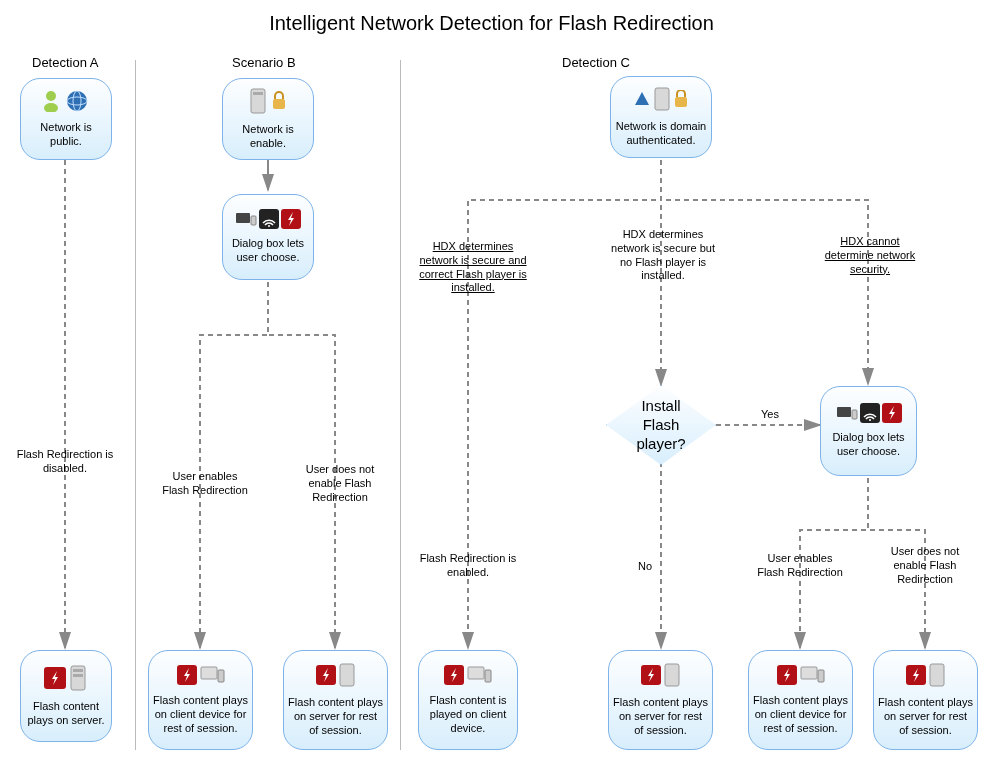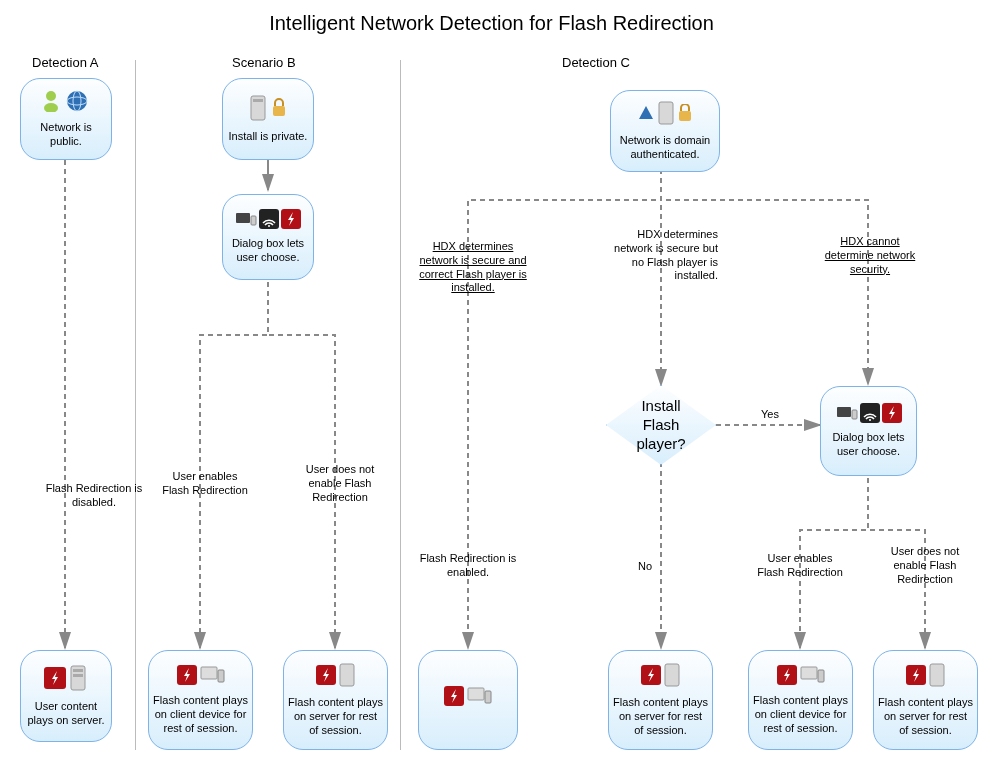--- a/index.html
+++ b/index.html
@@ -139,37 +139,37 @@
     <span><svg width="22" height="22">
           <rect width="22" height="22" rx="3" fill="#b11116"></rect>
           <path d="M13 4 L8 12 L11 12 L9 18 L14 10 L11 10 Z" fill="#fff"></path>
         </svg></span>
     <span><svg width="20" height="28">
           <rect x="3" y="2" width="14" height="24" rx="2" fill="#d8d8d8" stroke="#999"></rect>
           <rect x="5" y="5" width="10" height="3" fill="#aaa"></rect>
           <rect x="5" y="10" width="10" height="3" fill="#aaa"></rect>
         </svg></span>
   </div>
-  <div class="node-text">User content plays on server.</div>
-</div>
-
-<div class="edge-label" style="left:15px; top:482px; width:100px;margin-left:29px;">Flash Redirection is disabled.</div>
+  <div class="node-text">Flash content plays on server.</div>
+</div>
+
+<div class="edge-label" style="left:15px; top:448px; width:100px;">Flash Redirection is disabled.</div>
 
 <div class="node" style="left:222px; top:78px; width:92px; height:82px;">
   <div class="icon-row">
     <span><svg width="20" height="28">
           <rect x="3" y="2" width="14" height="24" rx="2" fill="#d8d8d8" stroke="#999"></rect>
           <rect x="5" y="5" width="10" height="3" fill="#aaa"></rect>
         </svg></span>
     <span><svg width="18" height="20">
           <rect x="3" y="8" width="12" height="10" rx="2" fill="#e8b54a"></rect>
           <path d="M5 8 v-3 a4 4 0 0 1 8 0 v3" fill="none" stroke="#c89020" stroke-width="2"></path>
         </svg></span>
   </div>
-  <div class="node-text">Install is private.</div>
+  <div class="node-text">Network is enable.</div>
 </div>
 
 <div class="node" style="left:222px; top:194px; width:92px; height:86px;">
   <div class="icon-row">
     <span><svg width="22" height="18">
           <rect x="1" y="3" width="14" height="10" rx="1" fill="#444"></rect>
           <rect x="16" y="6" width="5" height="9" rx="1" fill="#ccc" stroke="#888"></rect>
         </svg></span>
     <span><svg width="20" height="20">
           <rect width="20" height="20" rx="3" fill="#222"></rect>
@@ -208,38 +208,38 @@
     <span><svg width="18" height="26">
           <rect x="2" y="2" width="14" height="22" rx="2" fill="#d8d8d8" stroke="#999"></rect>
         </svg></span>
   </div>
   <div class="node-text">Flash content plays on server for rest of session.</div>
 </div>
 
 <div class="edge-label" style="left:160px; top:470px; width:90px;">User enables Flash Redirection</div>
 <div class="edge-label" style="left:295px; top:463px; width:90px;">User does not enable Flash Redirection</div>
 
-<div class="node" style="left:610px; top:90px; width:110px; height:82px;">
+<div class="node" style="left:610px; top:76px; width:102px; height:82px;">
   <div class="icon-row">
     <span><svg width="18" height="18">
           <polygon points="9,2 16,15 2,15" fill="#2f6fb3"></polygon>
         </svg></span>
     <span><svg width="18" height="26">
           <rect x="2" y="2" width="14" height="22" rx="2" fill="#d8d8d8" stroke="#999"></rect>
         </svg></span>
     <span><svg width="16" height="18">
           <rect x="2" y="7" width="12" height="10" rx="2" fill="#e8b54a"></rect>
           <path d="M4 7 v-3 a4 4 0 0 1 8 0 v3" fill="none" stroke="#c89020" stroke-width="2"></path>
         </svg></span>
   </div>
   <div class="node-text">Network is domain authenticated.</div>
 </div>
 
 <div class="edge-label" style="left:418px; top:240px; width:110px;text-decoration:underline;">HDX determines network is secure and correct Flash player is installed.</div>
-<div class="edge-label" style="left:608px; top:228px; width:110px;text-align:right;">HDX determines network is secure but no Flash player is installed.</div>
+<div class="edge-label" style="left:608px; top:228px; width:110px;">HDX determines network is secure but no Flash player is installed.</div>
 <div class="edge-label" style="left:815px; top:235px; width:110px;text-decoration:underline;">HDX cannot determine network security.</div>
 
 <div class="diamond" style="left:606px; top:385px;">
   <div class="diamond-shape"></div>
   <div class="diamond-text">Install Flash player?</div>
 </div>
 
 <div class="edge-label" style="left:755px; top:408px; width:30px;">Yes</div>
 <div class="edge-label" style="left:630px; top:560px; width:30px;">No</div>
 
@@ -271,20 +271,21 @@
   <div class="icon-row">
     <span><svg width="20" height="20">
           <rect width="20" height="20" rx="3" fill="#b11116"></rect>
           <path d="M12 3 L7 11 L10 11 L8 17 L13 9 L10 9 Z" fill="#fff"></path>
         </svg></span>
     <span><svg width="26" height="22">
           <rect x="2" y="3" width="16" height="12" rx="1" fill="#ddd" stroke="#999"></rect>
           <rect x="19" y="6" width="6" height="12" rx="1" fill="#ccc" stroke="#888"></rect>
         </svg></span>
   </div>
+  <div class="node-text">Flash content is played on client device.</div>
 </div>
 
 <div class="node" style="left:608px; top:650px; width:105px; height:100px;">
   <div class="icon-row">
     <span><svg width="20" height="20">
           <rect width="20" height="20" rx="3" fill="#b11116"></rect>
           <path d="M12 3 L7 11 L10 11 L8 17 L13 9 L10 9 Z" fill="#fff"></path>
         </svg></span>
     <span><svg width="18" height="26">
           <rect x="2" y="2" width="14" height="22" rx="2" fill="#d8d8d8" stroke="#999"></rect>

